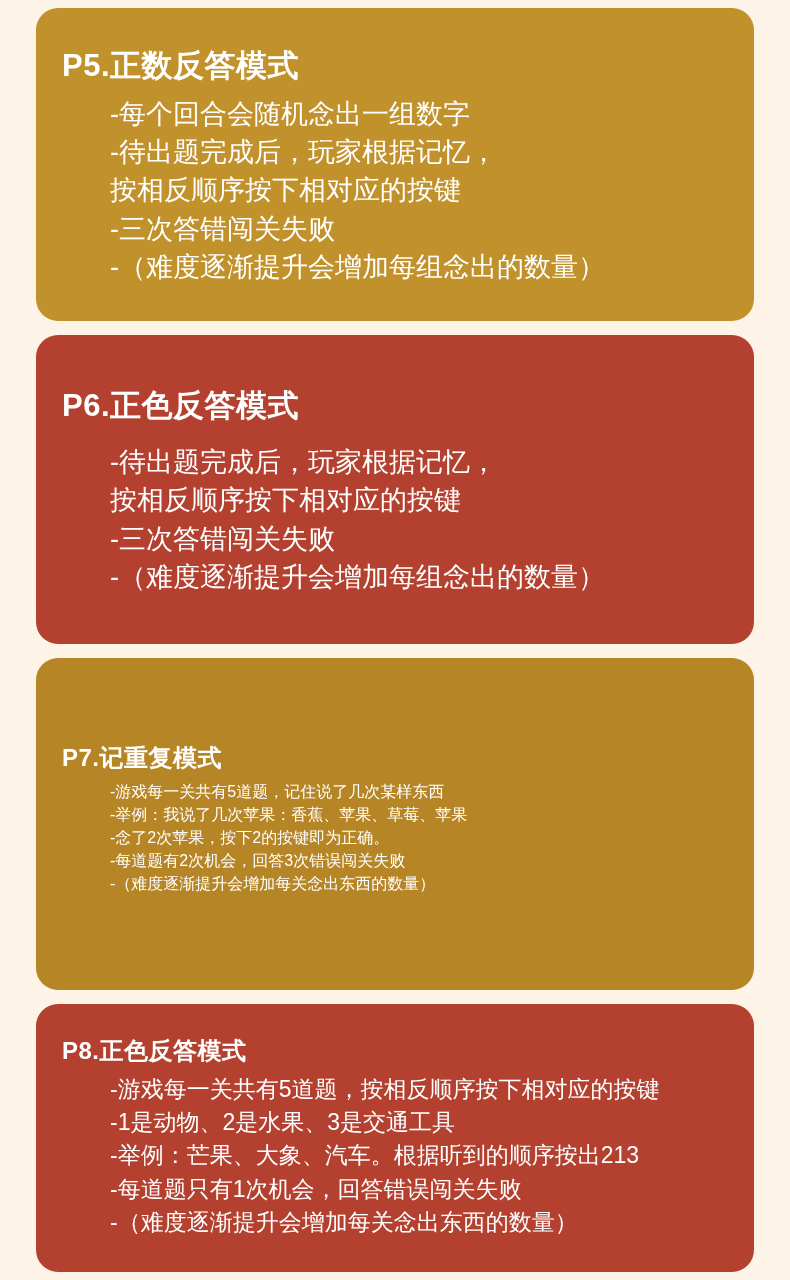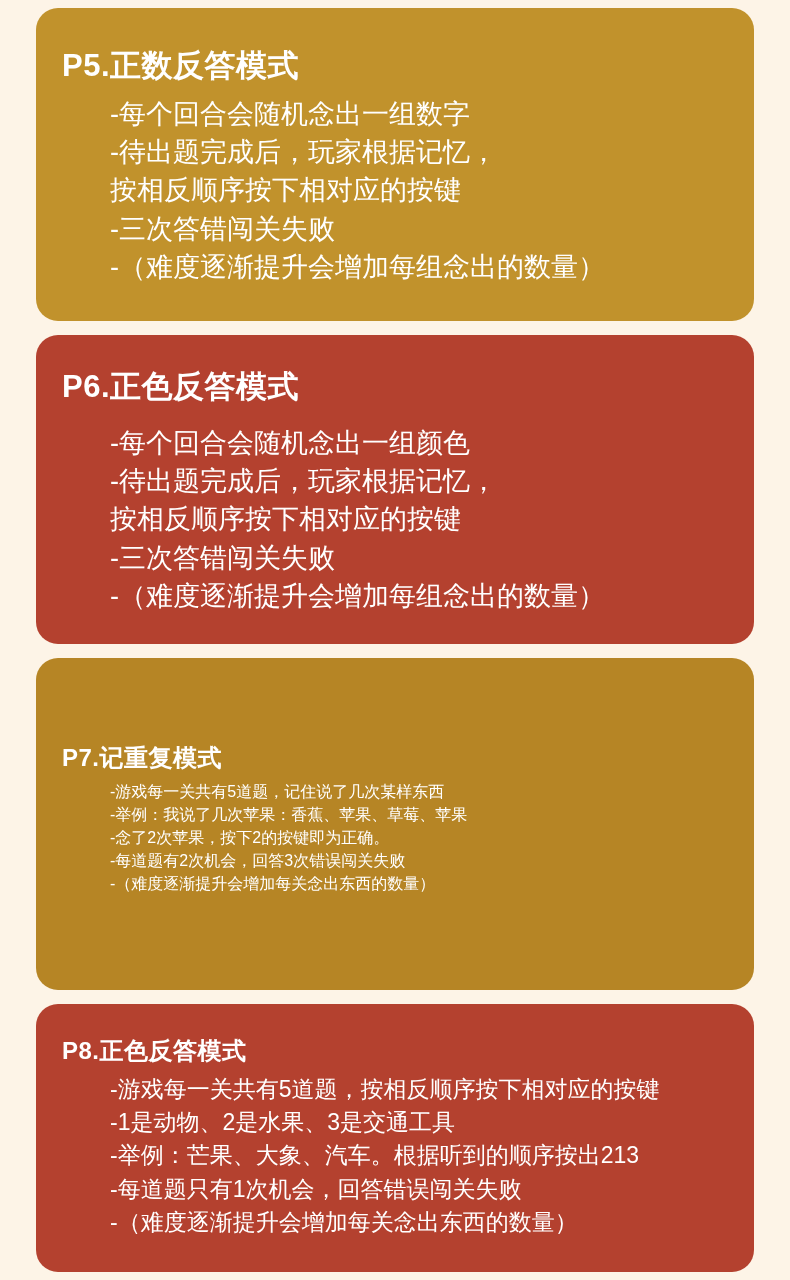--- a/index.html
+++ b/index.html
@@ -86,21 +86,20 @@
     <div class="card-title">P5.正数反答模式</div>
     <div class="card-line">-每个回合会随机念出一组数字</div>
     <div class="card-line">-待出题完成后，玩家根据记忆，</div>
     <div class="card-line">按相反顺序按下相对应的按键</div>
     <div class="card-line">-三次答错闯关失败</div>
     <div class="card-line">-（难度逐渐提升会增加每组念出的数量）</div>
   </section>
 
   <section class="card p6">
     <div class="card-title">P6.正色反答模式</div>
-    <div class="card-line">-每个回合会随机念出一组颜色</div>
     <div class="card-line">-待出题完成后，玩家根据记忆，</div>
     <div class="card-line">按相反顺序按下相对应的按键</div>
     <div class="card-line">-三次答错闯关失败</div>
     <div class="card-line">-（难度逐渐提升会增加每组念出的数量）</div>
   </section>
 
   <section class="card p7">
     <div class="card-title">P7.记重复模式</div>
     <div class="card-line">-游戏每一关共有5道题，记住说了几次某样东西</div>
     <div class="card-line">-举例：我说了几次苹果：香蕉、苹果、草莓、苹果</div>

